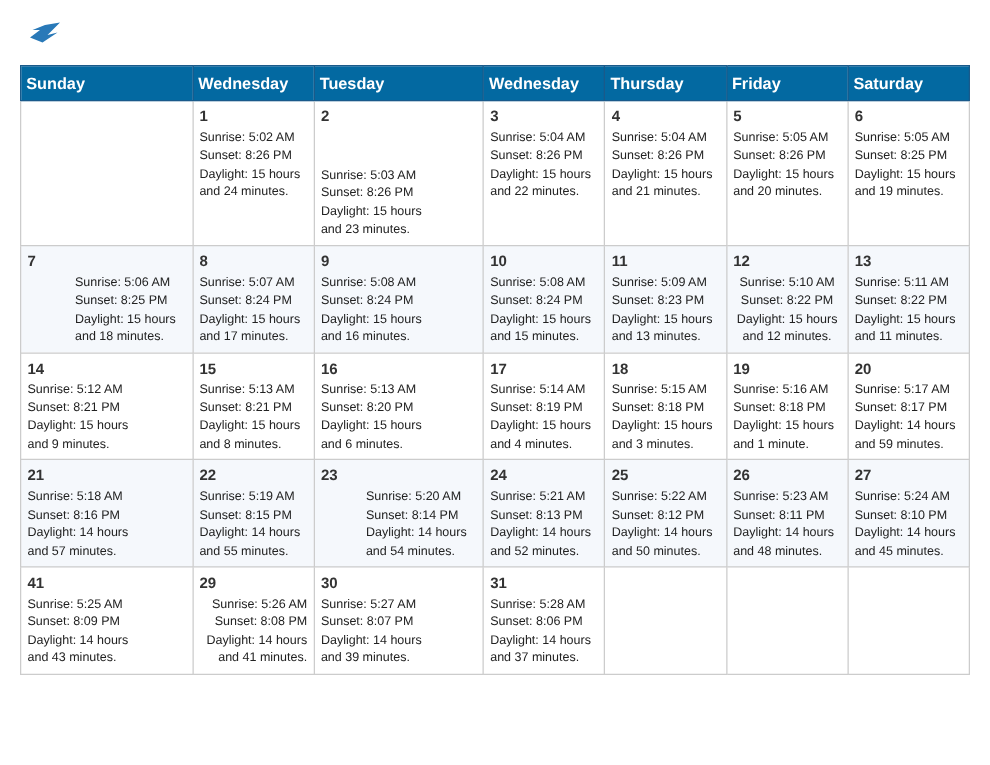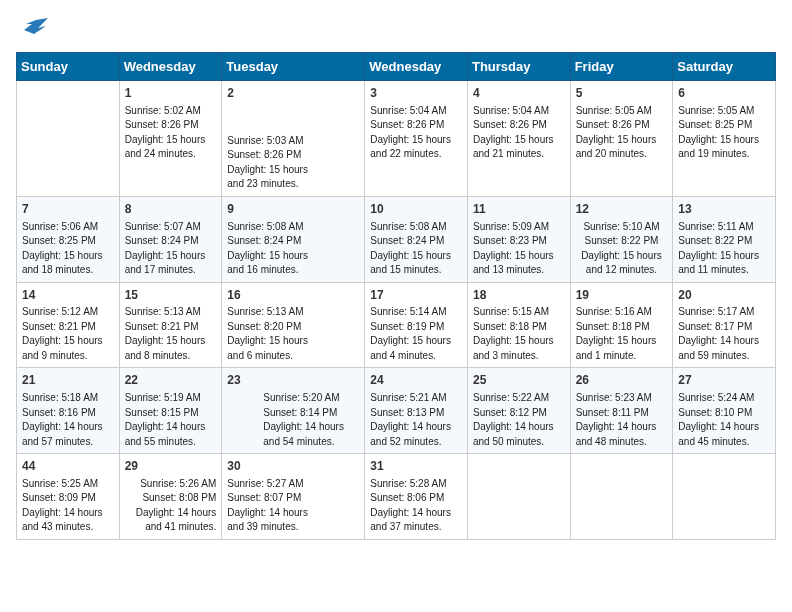--- a/index.html
+++ b/index.html
@@ -159,21 +159,21 @@
           <span class="day-num">6</span>
           <div class="day-info" style="white-space: pre-line;">Sunrise: 5:05 AM
 Sunset: 8:25 PM
 Daylight: 15 hours
 and 19 minutes.</div>
         </td>
       </tr>
       <tr>
         <td>
           <span class="day-num">7</span>
-          <div class="day-info" style="white-space: pre-line;">Sunrise: 5:06 AM
+          <div class="day-info" style="white-space: pre-line; margin-left: 38px;">Sunrise: 5:06 AM
 Sunset: 8:25 PM
 Daylight: 15 hours
 and 18 minutes.</div>
         </td>
         <td>
           <span class="day-num">8</span>
           <div class="day-info" style="white-space: pre-line;">Sunrise: 5:07 AM
 Sunset: 8:24 PM
 Daylight: 15 hours
 and 17 minutes.</div>
@@ -311,21 +311,21 @@
         <td>
           <span class="day-num">27</span>
           <div class="day-info" style="white-space: pre-line;">Sunrise: 5:24 AM
 Sunset: 8:10 PM
 Daylight: 14 hours
 and 45 minutes.</div>
         </td>
       </tr>
       <tr>
         <td>
-          <span class="day-num">44</span>
+          <span class="day-num">41</span>
           <div class="day-info" style="white-space: pre-line;">Sunrise: 5:25 AM
 Sunset: 8:09 PM
 Daylight: 14 hours
 and 43 minutes.</div>
         </td>
         <td>
           <span class="day-num">29</span>
           <div class="day-info" style="white-space: pre-line; text-align: right;">Sunrise: 5:26 AM
 Sunset: 8:08 PM
 Daylight: 14 hours

